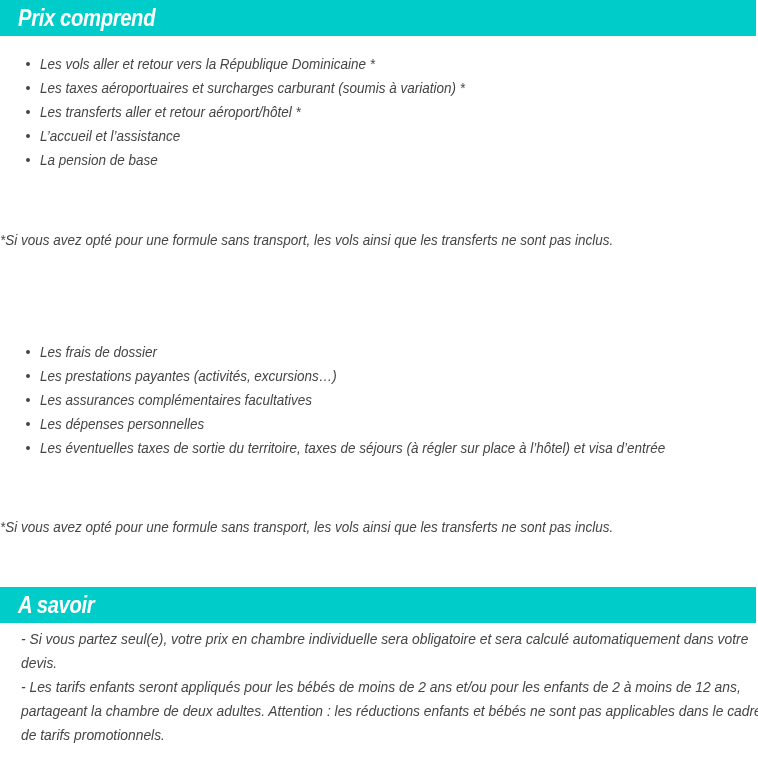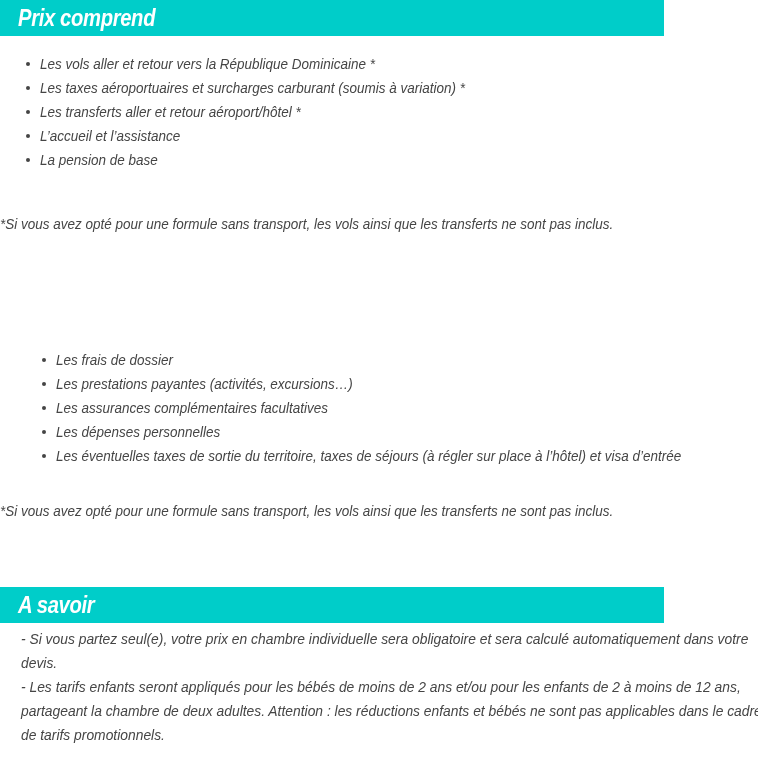--- a/index.html
+++ b/index.html
@@ -20,21 +20,21 @@
   }
 
   
   .section-bar {
     background: #00cdc9;
     height: 36px;
     display: flex;
     align-items: center;
     padding: 0 0 0 18px;
     box-sizing: border-box;
-    width: 664px;
+    width: 756px;
   }
   .section-bar-title {
     color: #ffffff;
     font-family: "Liberation Sans", "DejaVu Sans", sans-serif;
     font-style: italic;
     font-weight: bold;
     font-size: 23px;
     line-height: 23px;
     letter-spacing: -0.4px;
     transform: scaleX(0.88);
@@ -77,20 +77,21 @@
   }
   ul.bullets li .li-text {
     display: inline-block;
     transform: scaleX(0.93);
     transform-origin: left center;
   }
 
   
   .footnote {
     white-space: nowrap;
+    margin-top: 16px;
   }
   .footnote span {
     display: inline-block;
     transform: scaleX(0.93);
     transform-origin: left center;
   }
 
   
   .para {
     line-height: 24px;
@@ -102,21 +103,21 @@
     transform-origin: left center;
     width: 787px;
   }
 
   
   #sec1-bar   { position: absolute; left: 0; top: 0; }
   #sec1-list  { position: absolute; left: 0; top: 52px; }
   #sec1-note  { position: absolute; left: 0; top: 216px; }
 
   #sec2-bar   { position: absolute; left: 0; top: 287px; }
-  #sec2-list  { position: absolute; left: 0; top: 348px; padding-left: 16px; }
+  #sec2-list  { position: absolute; left: 0; top: 340px; }
   #sec2-note  { position: absolute; left: 0; top: 503px; }
 
   #sec3-bar   { position: absolute; left: 0; top: 575px; margin-top: 12px; }
   #sec3-body  { position: absolute; left: 0; top: 627px; padding-left: 21px; }
 </style>
 </head>
 <body style="background: rgb(255, 255, 255);">
 
 <div class="page">
 

